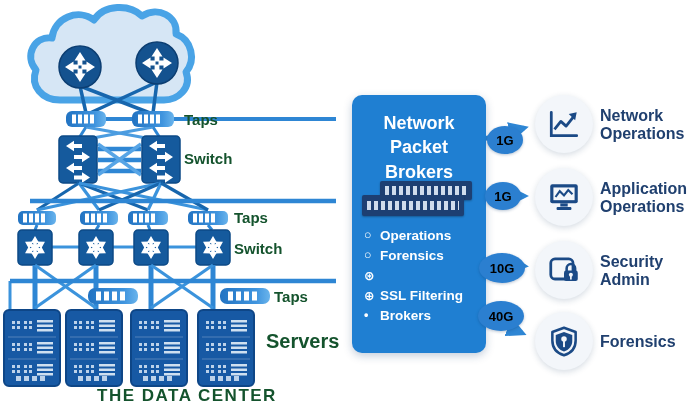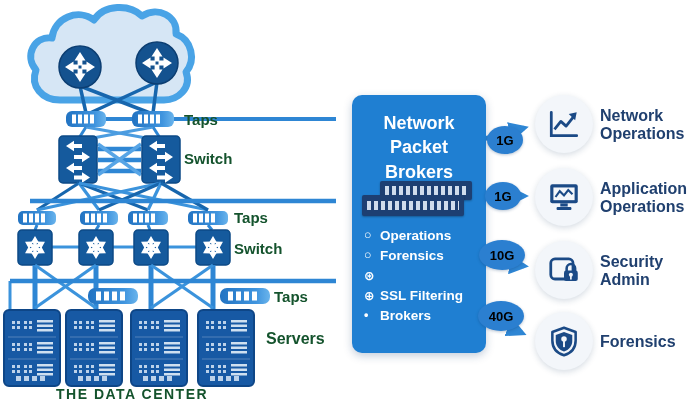--- a/index.html
+++ b/index.html
@@ -8,22 +8,22 @@
     background:#ffffff;
     font-family:"Liberation Sans","DejaVu Sans",sans-serif;
   }
   .abs{position:absolute;}
   svg{display:block;}
   
   .dlabel{
     position:absolute;color:#14532d;font-weight:bold;font-size:15px;
     white-space:nowrap;
   }
-  .dlabel.servers{font-size:16px;}
-  .dlabel.caption{font-size:14px;letter-spacing:1.5px;}
+  .dlabel.servers{font-size:20px;}
+  .dlabel.caption{font-size:17px;letter-spacing:1.5px;margin-left:41px;}
   
   .npb{
     position:absolute;left:352px;top:95px;width:134px;height:258px;
     background:#1f7fd2;border-radius:10px;
     box-shadow:0 3px 8px rgba(20,60,110,.25);
   }
   .npb-title{
     margin-top:16px;text-align:center;color:#ffffff;font-weight:bold;
     font-size:18px;line-height:1.35;padding:0 14px;
   }
@@ -393,21 +393,21 @@
     </div>
     <div class="feature">
       <span class="bullet">•</span>
       <span>Brokers</span>
     </div>
   </div>
 </div>
 
 <div class="badge" style="left:487px;top:126px;width:36px;height:28px">1G</div>
 <div class="badge" style="left:485px;top:182px;width:36px;height:28px">1G</div>
-<div class="badge" style="left:479px;top:240px;width:46px;height:30px">10G</div>
+<div class="badge" style="left:479px;top:253px;width:46px;height:30px">10G</div>
 <div class="badge" style="left:478px;top:301px;width:46px;height:30px">40G</div>
 
 <div class="tool-circle" style="left:535px;top:95px">
   <svg width="36" height="36" viewBox="0 0 34 34">
     <path d="M5,6 V28 H29" fill="none" stroke="#1b4a86" stroke-width="2.6" stroke-linecap="round"></path>
     <path d="M8,22 L14,14.5 L19,19 L26.5,9.5" fill="none" stroke="#1b4a86" stroke-width="2.6" stroke-linejoin="round"></path>
     <path d="M21.5,7.5 L29,6 L27.5,13.5 Z" fill="#1b4a86"></path>
   </svg>
 </div>
 <div class="tool-circle" style="left:535px;top:168px">

